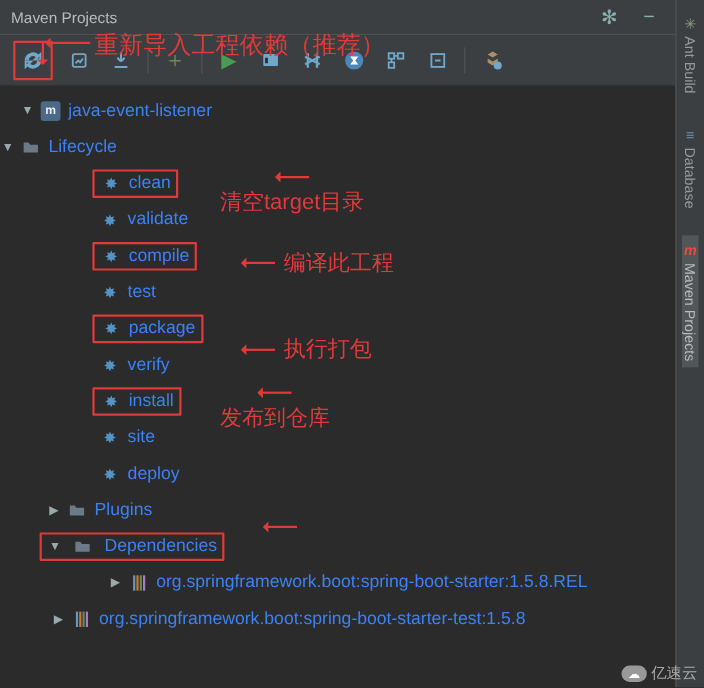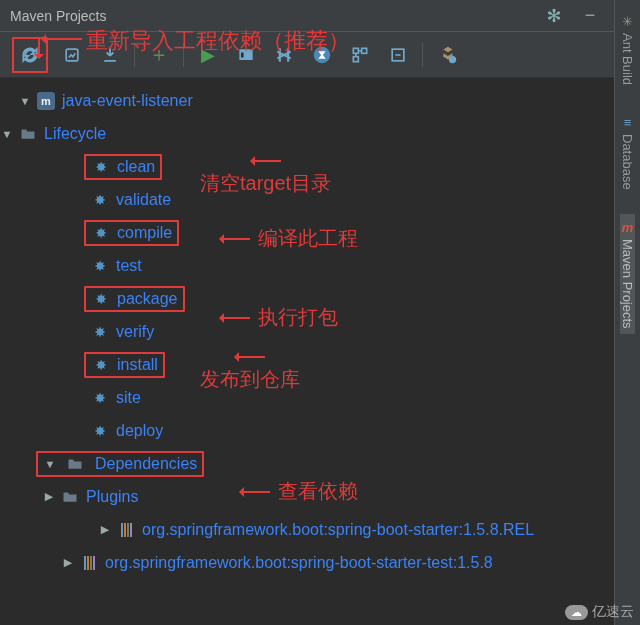--- a/index.html
+++ b/index.html
@@ -248,55 +248,55 @@
       </div>
       <div class="row" style="padding-left:90px">
         <span class="icon gear">✸</span>
         <span class="label">site</span>
       </div>
       <div class="row" style="padding-left:90px">
         <span class="icon gear">✸</span>
         <span class="label">deploy</span>
       </div>
 
+      <div class="row" style="padding-left:42px">
+        <span class="arrow right"></span>
+        <span class="icon folder">
+          <svg class="folder-svg" viewBox="0 0 24 20">
+              <path d="M2 4h7l2 3h11v11H2z" fill="#6a7a88"></path>
+            </svg>
+        </span>
+        <span class="label">Plugins</span>
+      </div>
+
       <div class="row" style="padding-left:36px">
         <span class="highlight-red" style="gap:4px">
           <span class="arrow down"></span>
           <span class="icon folder">
             <svg class="folder-svg" viewBox="0 0 24 20">
                 <path d="M2 4h7l2 3h11v11H2z" fill="#6a7a88"></path>
               </svg>
           </span>
           <span class="label">Dependencies</span>
         </span>
       </div>
 
-      <div class="row" style="padding-left:42px">
-        <span class="arrow right"></span>
-        <span class="icon folder">
-          <svg class="folder-svg" viewBox="0 0 24 20">
-              <path d="M2 4h7l2 3h11v11H2z" fill="#6a7a88"></path>
-            </svg>
-        </span>
-        <span class="label">Plugins</span>
-      </div>
-
       <div class="row" style="padding-left:98px">
         <span class="arrow right"></span>
         <span class="icon">
           <span class="bars">
               <span class="b1"></span>
               <span class="b2"></span>
               <span class="b3"></span>
               <span class="b4"></span>
             </span>
         </span>
         <span class="label">org.springframework.boot:spring-boot-starter:1.5.8.REL</span>
       </div>
-      <div class="row" style="padding-left:61px">
+      <div class="row" style="padding-left:46px">
         <span class="arrow right"></span>
         <span class="icon">
           <span class="bars">
               <span class="b1"></span>
               <span class="b2"></span>
               <span class="b3"></span>
               <span class="b4"></span>
             </span>
         </span>
         <span class="label">org.springframework.boot:spring-boot-starter-test:1.5.8</span>
@@ -336,19 +336,18 @@
 <div class="ann" style="left:220px; top:304px;">
   <span class="ann-arrow"></span>
     <span>执行打包</span>
 </div>
 <div class="ann" style="left:200px; top:356px;flex-direction:column;">
   <span class="ann-arrow"></span>
     <span>发布到仓库</span>
 </div>
 <div class="ann" style="left:240px; top:478px;">
   <span class="ann-arrow"></span>
-    <span>查看依赖</span>
 </div>
 
 <div class="watermark">
   <span class="watermark-icon">☁</span>
   <span>亿速云</span>
 </div>
 
 </body></html>

